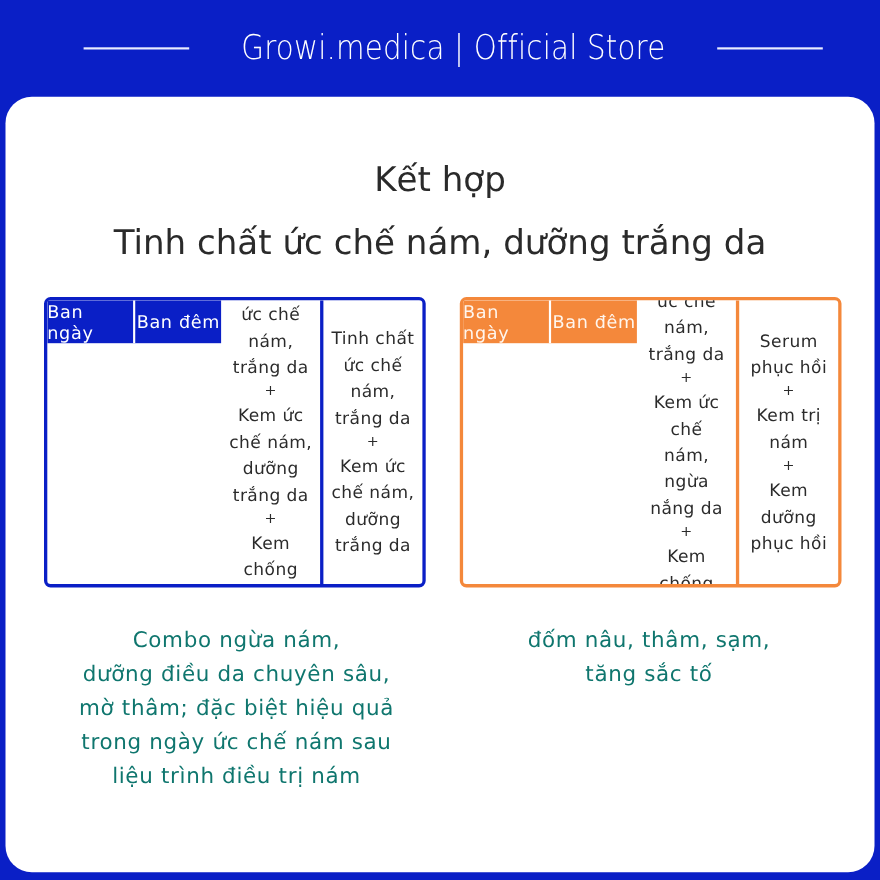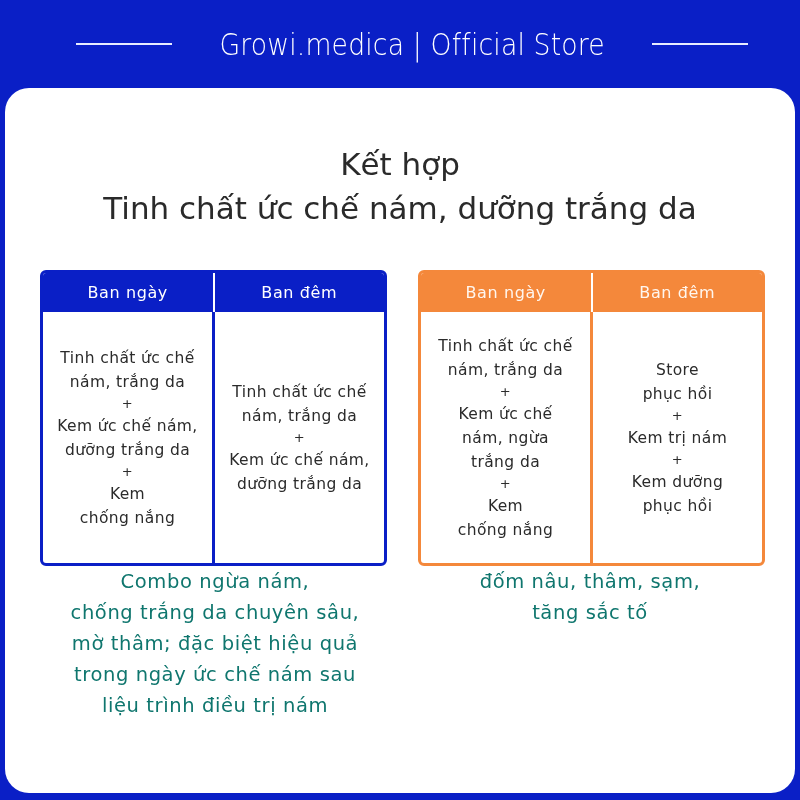--- a/index.html
+++ b/index.html
@@ -20,25 +20,25 @@
       margin: 0 16px; transform: scaleX(0.86); white-space: nowrap;
     }
     .card {
       position: absolute; left: 5px; top: 88px; width: 790px; height: 705px;
       background: #ffffff; border-radius: 24px;
     }
     .title {
       position: absolute; left: 0; top: 54px; width: 790px; text-align: center;
       color: #2a2a2a; font-size: 31px; line-height: 44px; font-weight: 400;
     }
-    .title .line2 { display: block; margin-top: 0; }
+    .title .line2 { display: block; margin-top: 13px; }
     .table {
-      position: absolute; top: 182px; width: 347px; height: 296px;
+      position: absolute; top: 182px; width: 347px; height: 264px;
       border-radius: 6px; overflow: hidden; border: 3px solid;
-      display: flex; flex-direction: column;
+      display: flex; flex-direction: row;
     }
     .table.blue { left: 35px; border-color: #0a1fc6; }
     .table.orange { left: 413px; border-color: #f4883b; }
     .thead { display: flex; height: 39px; flex-shrink: 0; }
     .th {
       flex: 1; display: flex; align-items: center; justify-content: center;
       color: #ffffff; font-size: 16px; letter-spacing: 0.6px;
     }
     .blue .th { background: #0a1fc6; }
     .orange .th { background: #f4883b; color: #fff6ee; }
@@ -106,40 +106,40 @@
       <div class="th first">Ban ngày</div>
       <div class="th">Ban đêm</div>
     </div>
     <div class="tbody">
       <div class="td first">
         <span>Tinh chất ức chế</span>
         <span>nám, trắng da</span>
         <span class="plus">+</span>
         <span>Kem ức chế</span>
         <span>nám, ngừa</span>
-        <span>trắng da</span>
+        <span>nắng da</span>
         <span class="plus">+</span>
         <span>Kem</span>
         <span>chống nắng</span>
       </div>
       <div class="td">
-        <span>Store</span>
+        <span>Serum</span>
         <span>phục hồi</span>
         <span class="plus">+</span>
         <span>Kem trị nám</span>
         <span class="plus">+</span>
         <span>Kem dưỡng</span>
         <span>phục hồi</span>
       </div>
     </div>
   </div>
 
   <div class="desc left">
     <span>Combo ngừa nám,</span>
-    <span>chống trắng da chuyên sâu,</span>
+    <span>dưỡng điều da chuyên sâu,</span>
     <span>mờ thâm; đặc biệt hiệu quả</span>
     <span>trong ngày ức chế nám sau</span>
     <span>liệu trình điều trị nám</span>
   </div>
 
   <div class="desc right">
     <span>đốm nâu, thâm, sạm,</span>
     <span>tăng sắc tố</span>
   </div>
 </div>

